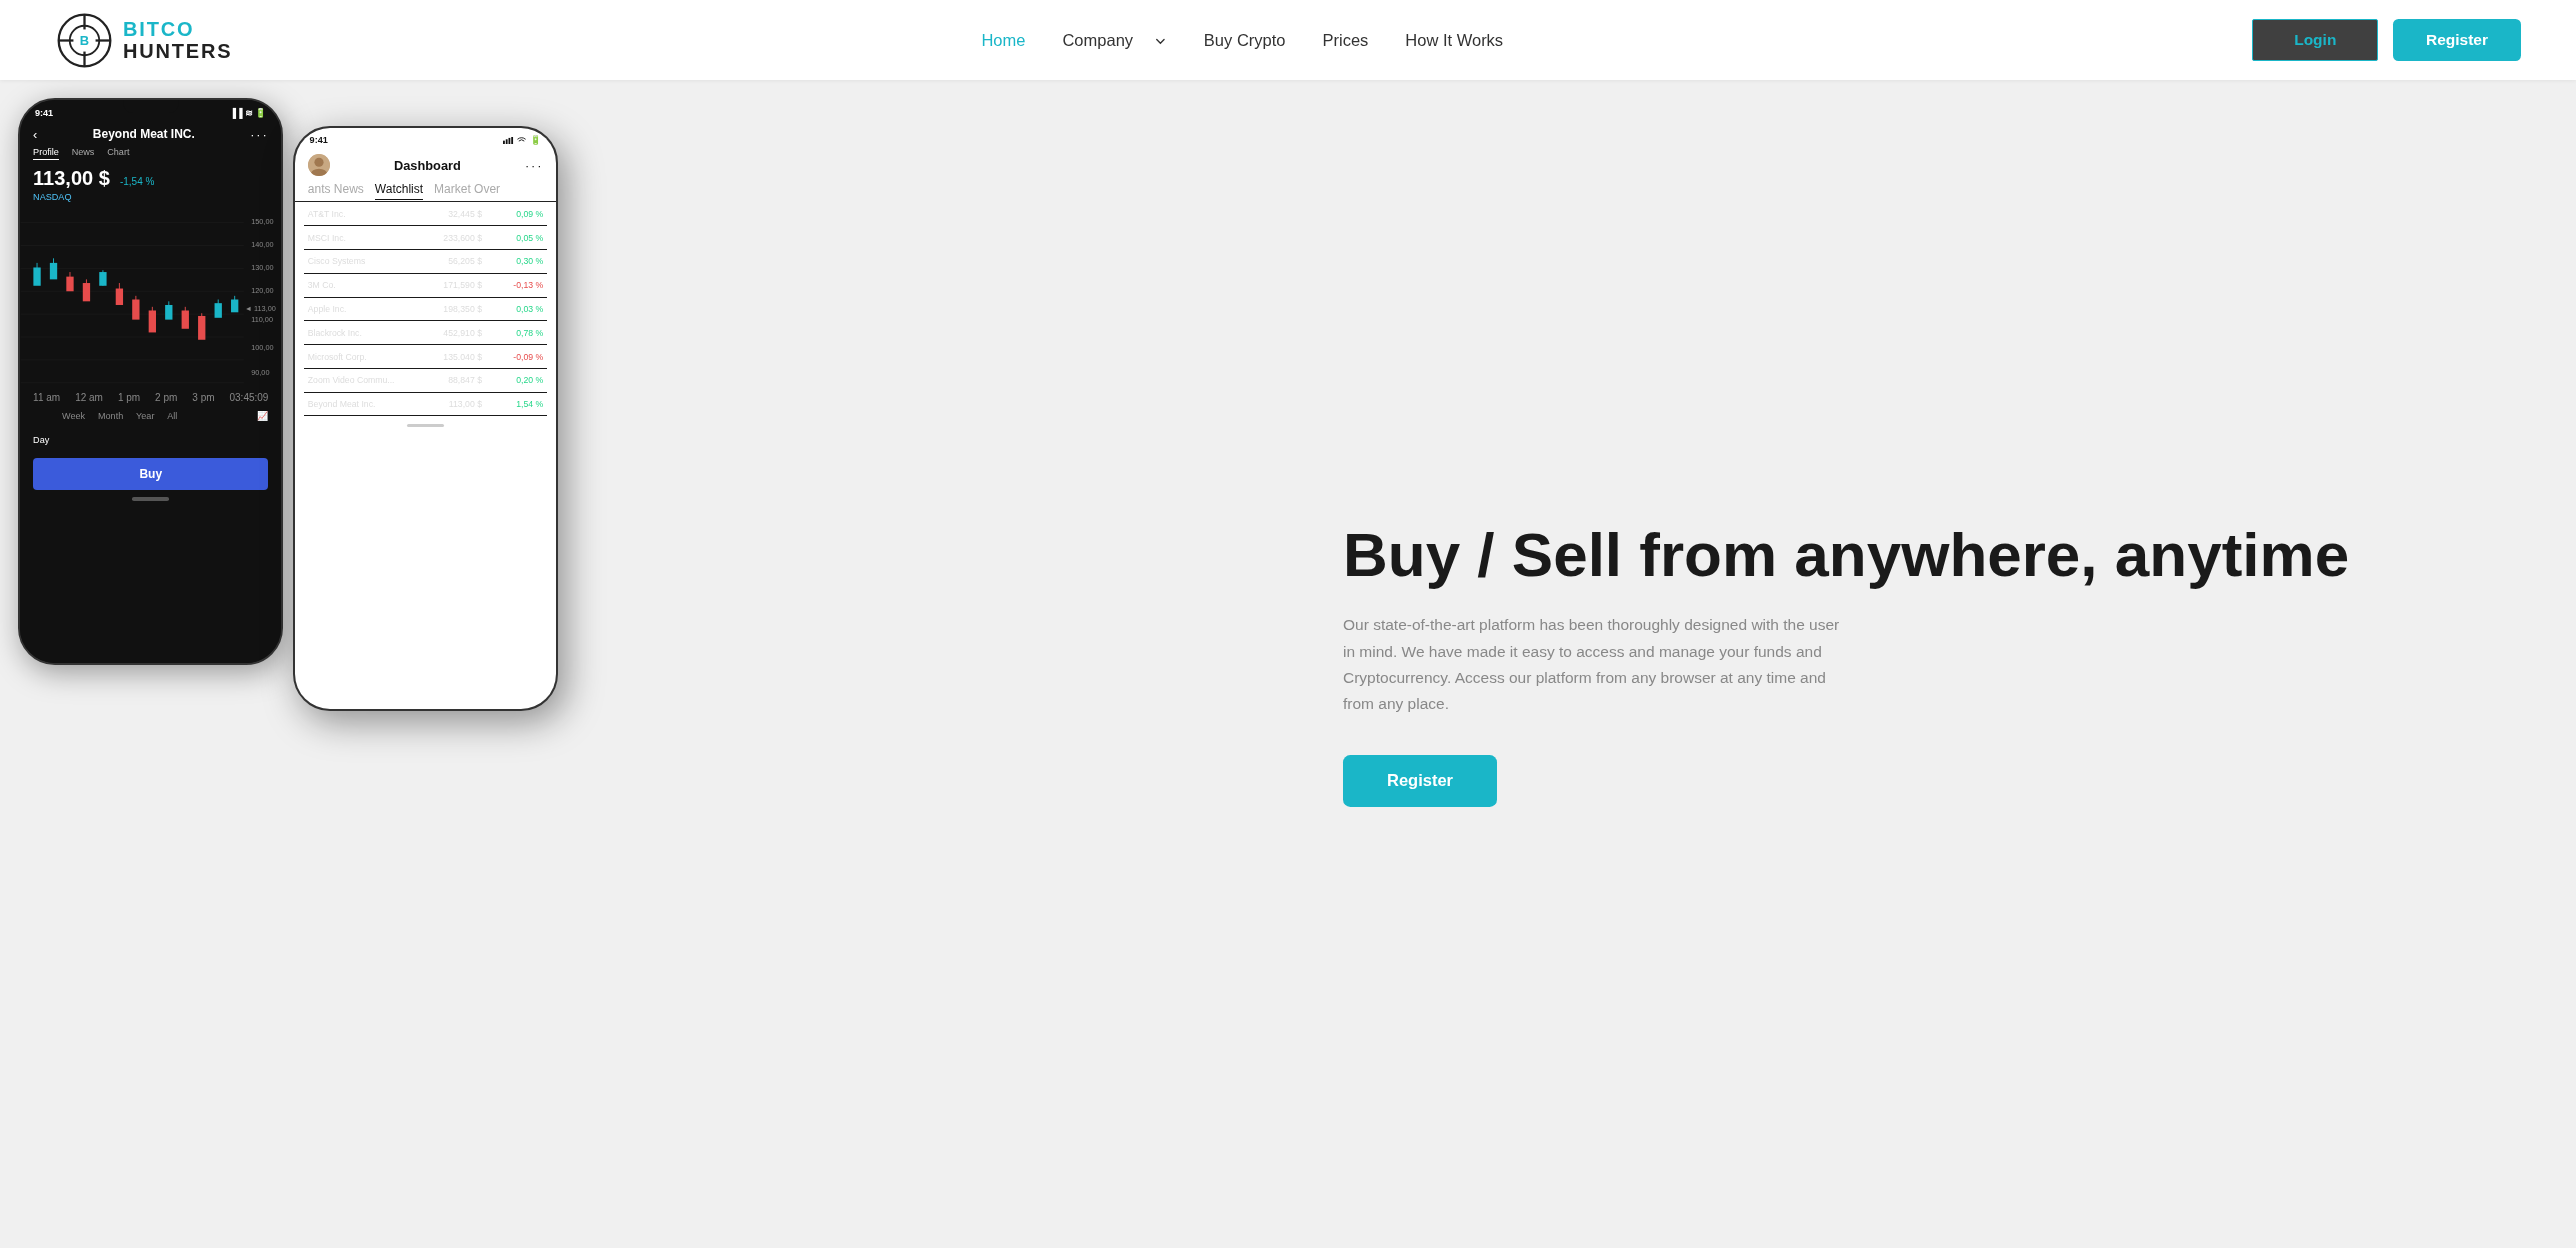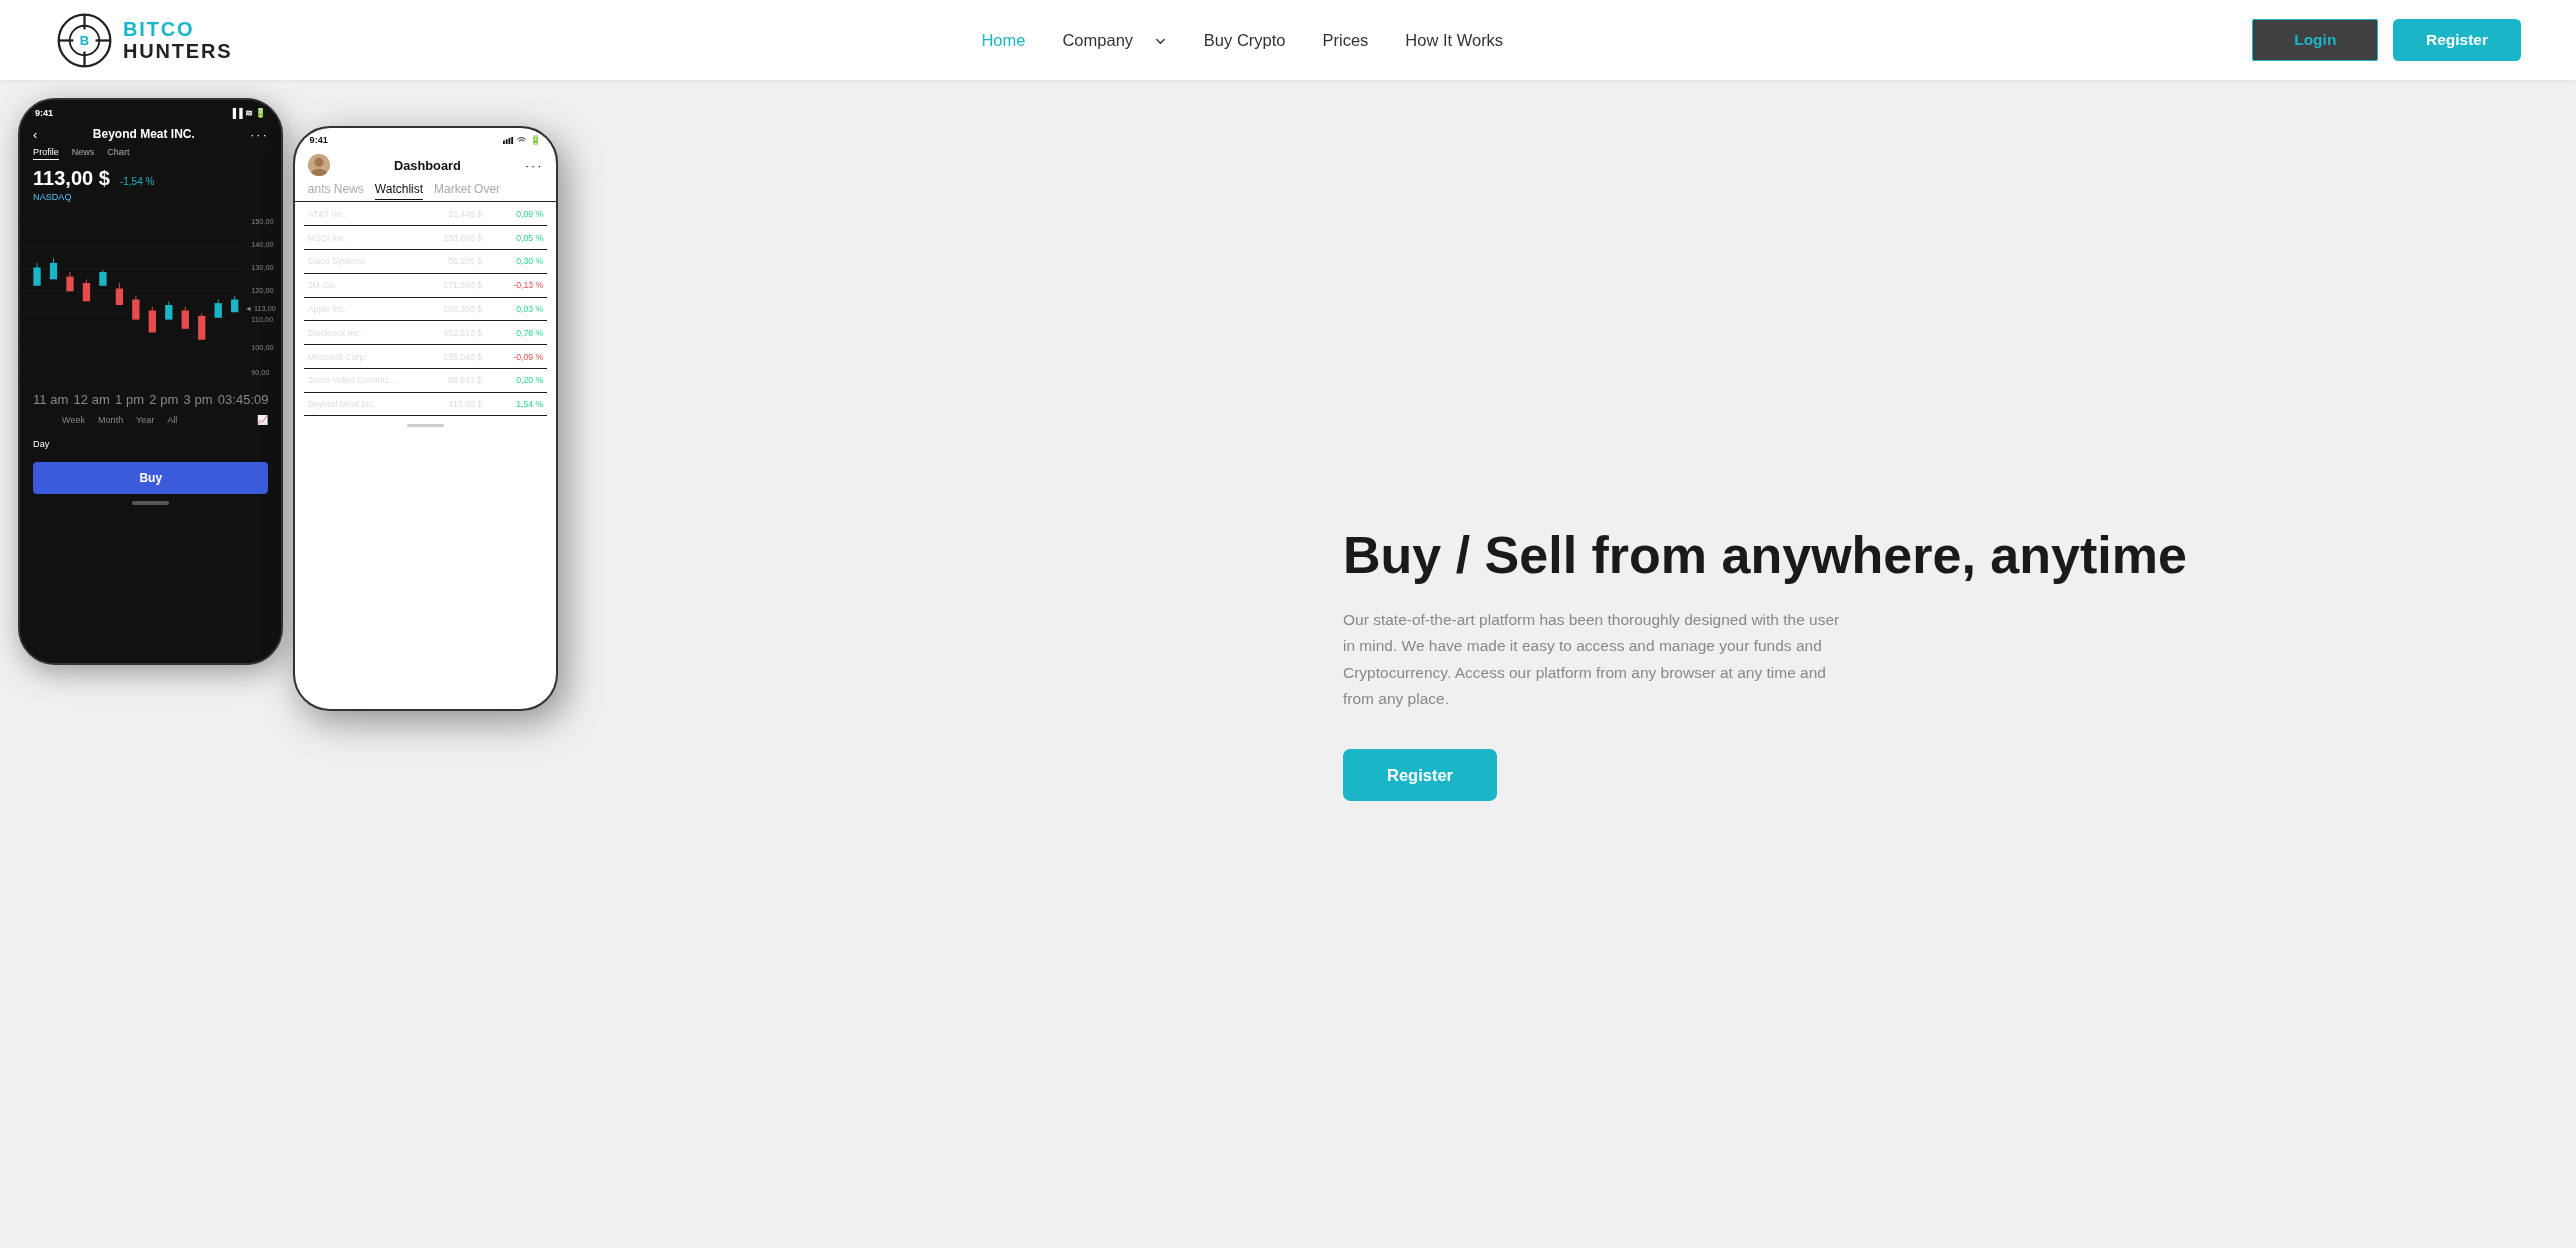--- a/index.html
+++ b/index.html
@@ -197,21 +197,21 @@
     .chart-area {
       width: 100%;
       height: 183px;
       position: relative;
     }
 
     .back-time-row {
       display: flex;
       justify-content: space-between;
       padding: 1.8px 12.8px;
-      font-size: 13px;
+      font-size: 10px;
       color: #888;
     }
     .back-period-row {
       display: flex;
       gap: 12.8px;
       padding: 5.5px 12.8px;
       font-size: 9.1px;
       color: #888;
     }
     .back-period-row .active-period { color: #fff; margin-top: 24px; }
@@ -275,21 +275,21 @@
 
     
     .hero-content {
       flex: 1;
       display: flex;
       flex-direction: column;
       justify-content: center;
       padding: 55px 73px 55px 55px;
     }
     .hero-title {
-      font-size: 52px;
+      font-size: 62px;
       font-weight: 900;
       color: #1a1a1a;
       line-height: 1.1;
       margin-bottom: 23px;
     }
     .hero-desc {
       font-size: 15.5px;
       color: #888;
       line-height: 1.7;
       max-width: 512px;

